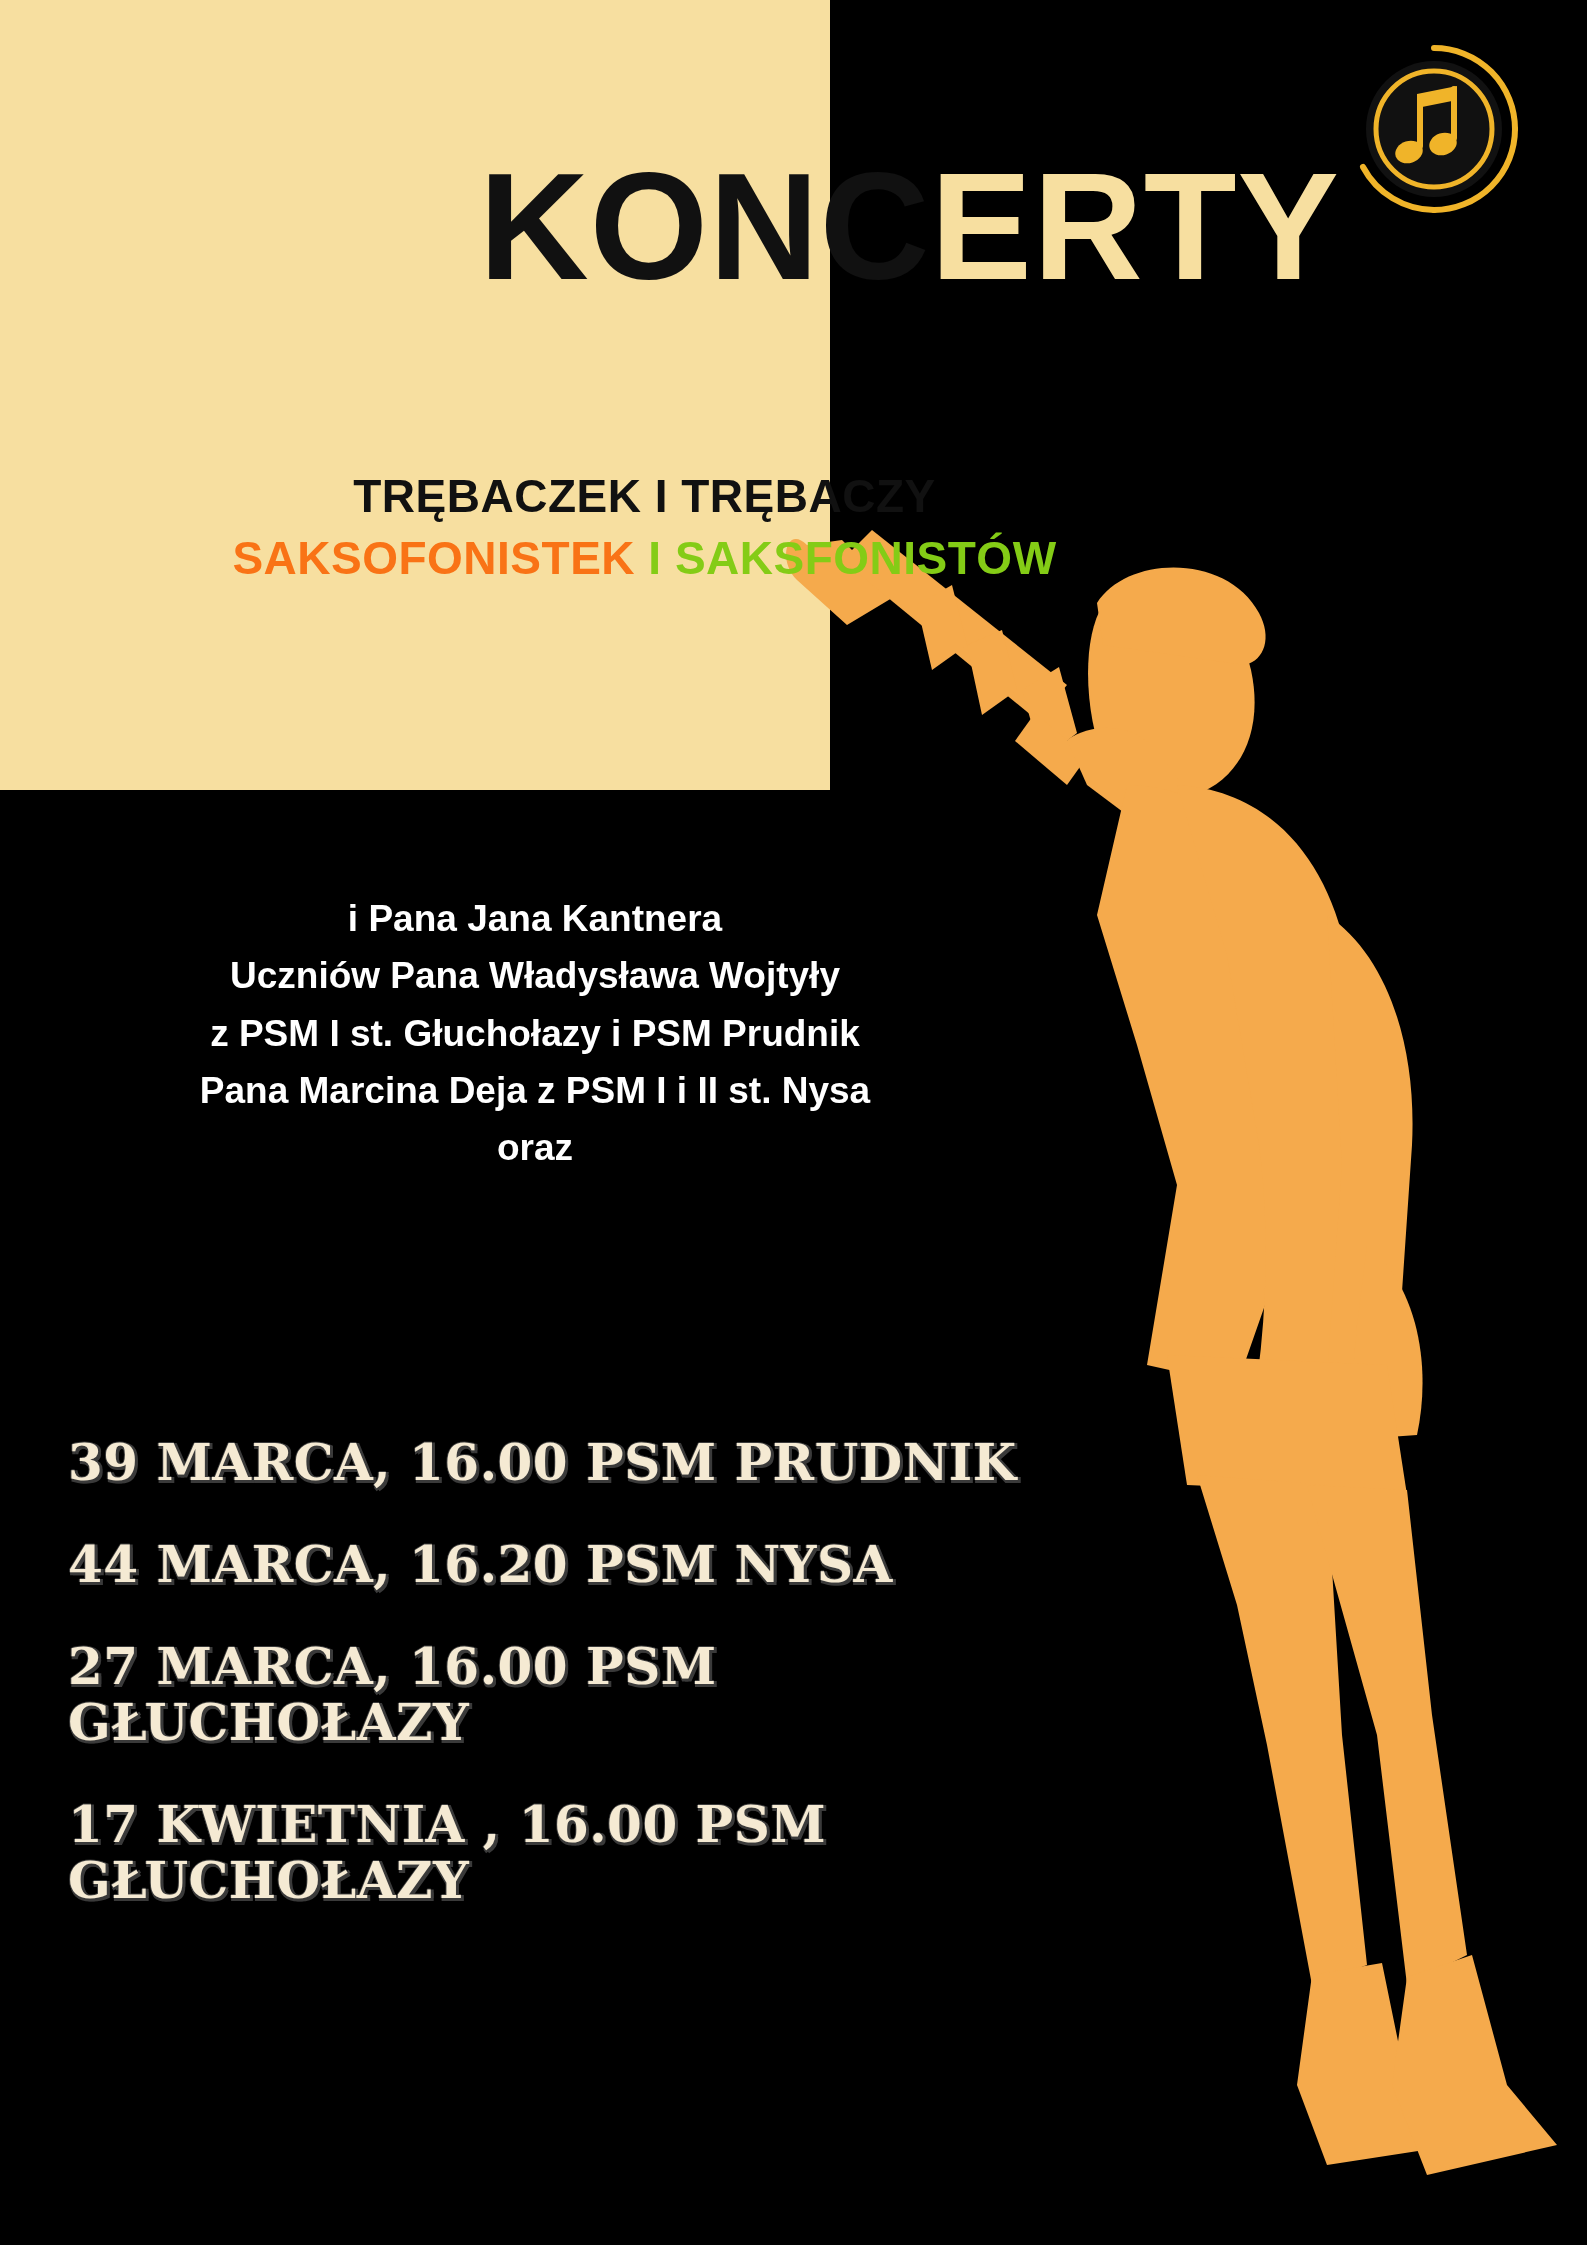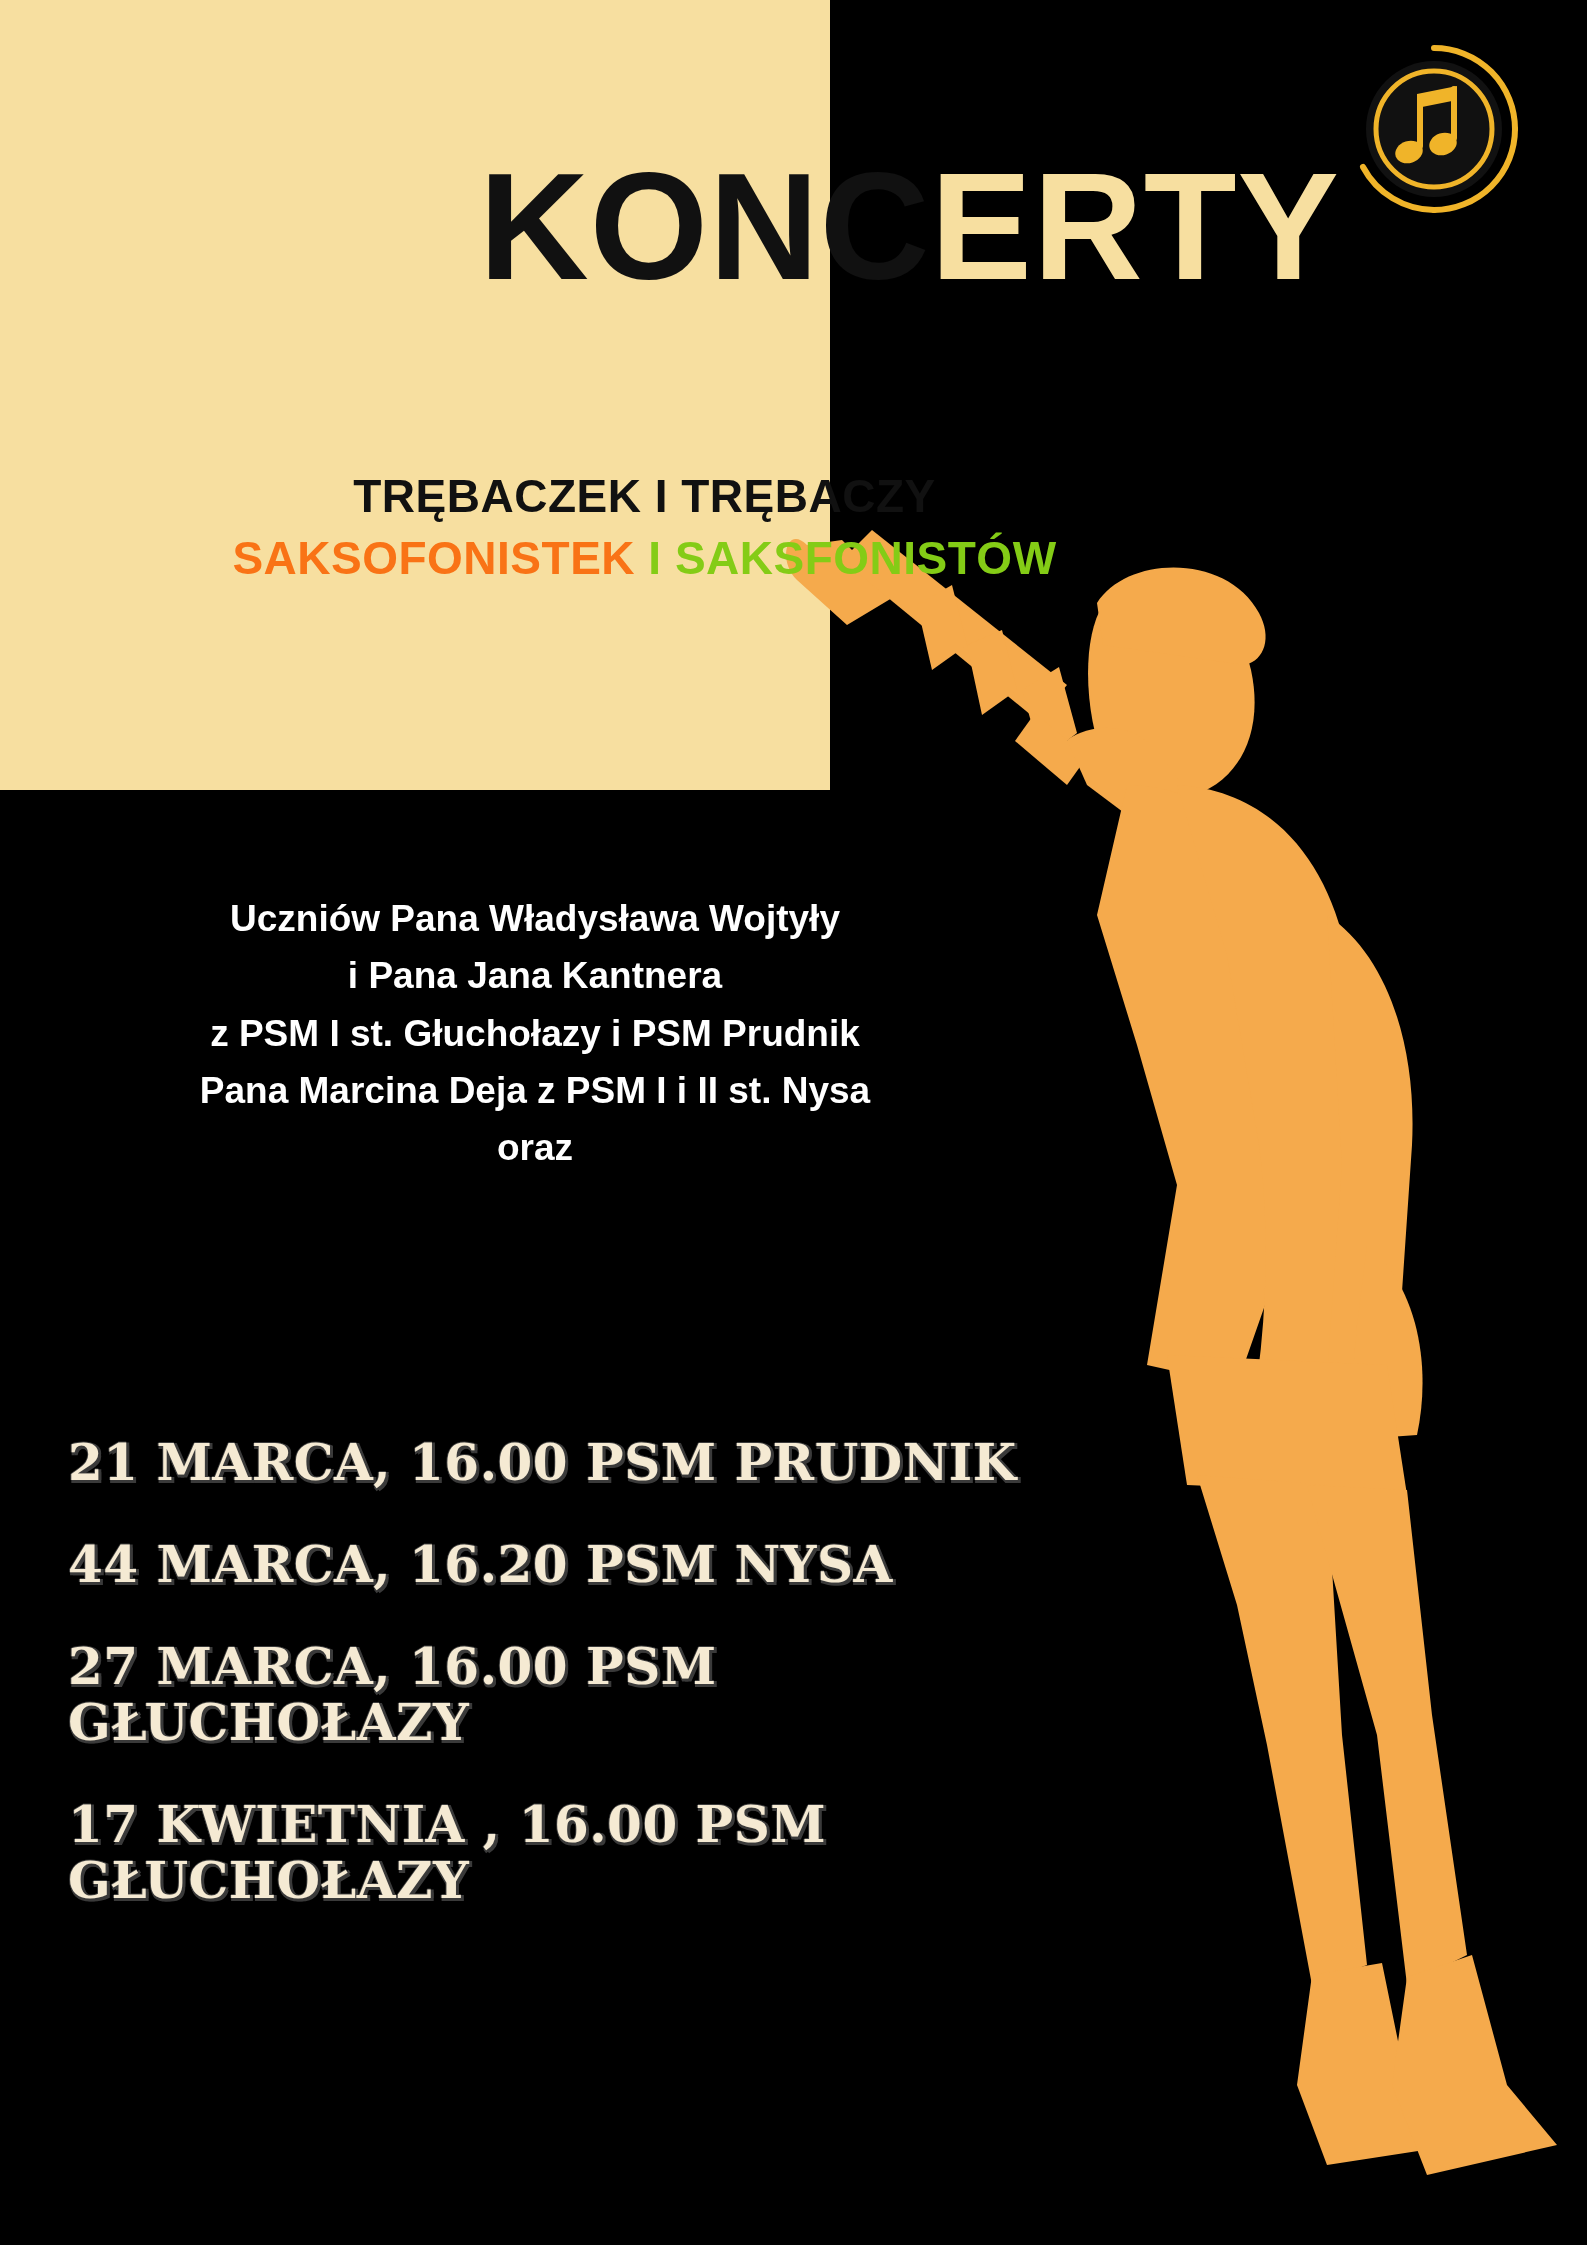--- a/index.html
+++ b/index.html
@@ -187,25 +187,25 @@
 <div class="subtitle">
   <div>
     <span class="ln1">TRĘBACZEK I TRĘBACZY</span>
   </div>
   <div>
     <span class="ln2-a">SAKSOFONISTEK </span><span class="ln2-b">I SAKSFONISTÓW</span>
   </div>
 </div>
 
 <div class="description">
+  <div>i Pana Jana Kantnera</div>
   <div>Uczniów Pana Władysława Wojtyły</div>
-  <div>i Pana Jana Kantnera</div>
   <div>z PSM I st.  Głuchołazy i  PSM Prudnik</div>
   <div>Pana Marcina Deja z PSM I i II st. Nysa</div>
   <div>oraz</div>
 </div>
 
 <div class="dates">
-  <div class="date-item">21 MARCA, 16.00 PSM PRUDNIK</div>
+  <div class="date-item">39 MARCA, 16.00 PSM PRUDNIK</div>
   <div class="date-item">44 MARCA, 16.20 PSM NYSA</div>
   <div class="date-item">27 MARCA, 16.00 PSM GŁUCHOŁAZY</div>
   <div class="date-item">17 KWIETNIA , 16.00 PSM GŁUCHOŁAZY</div>
 </div>
 
 </body></html>

